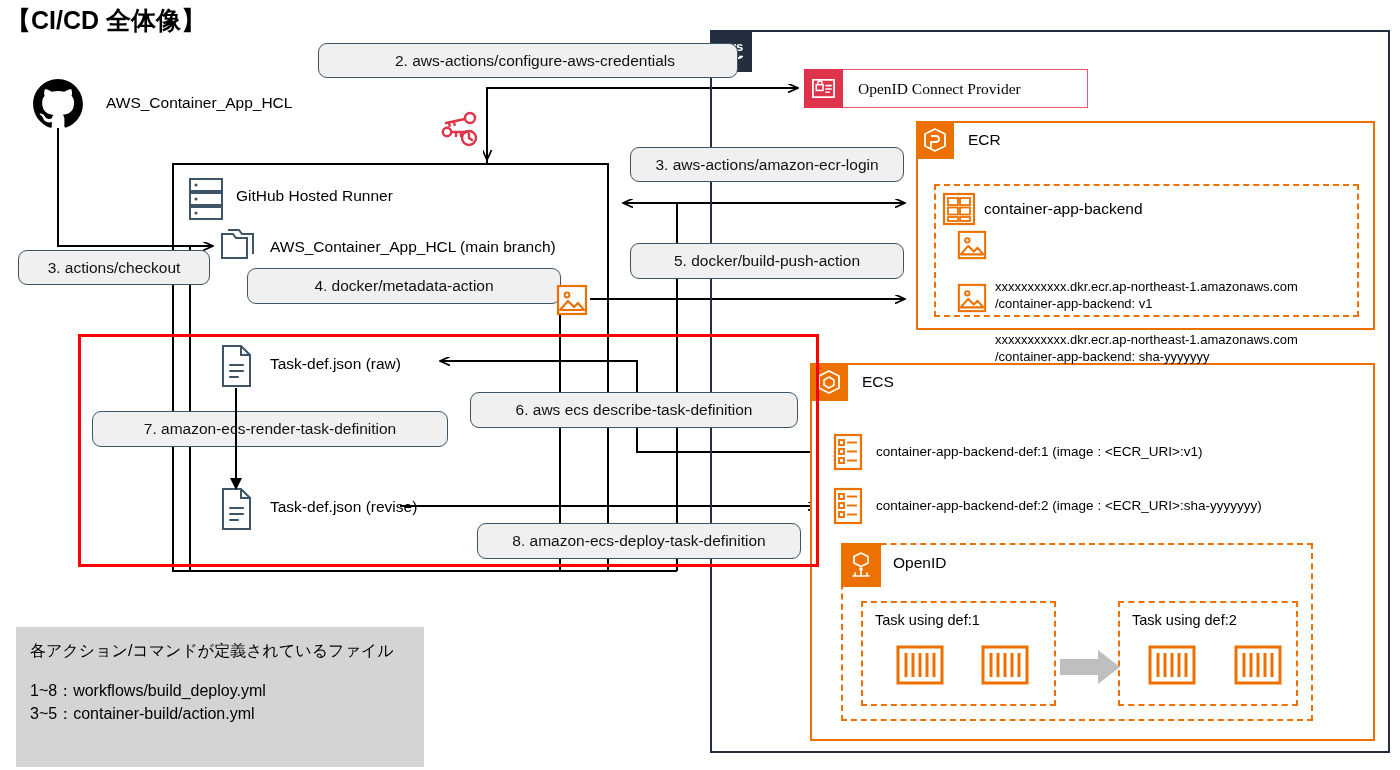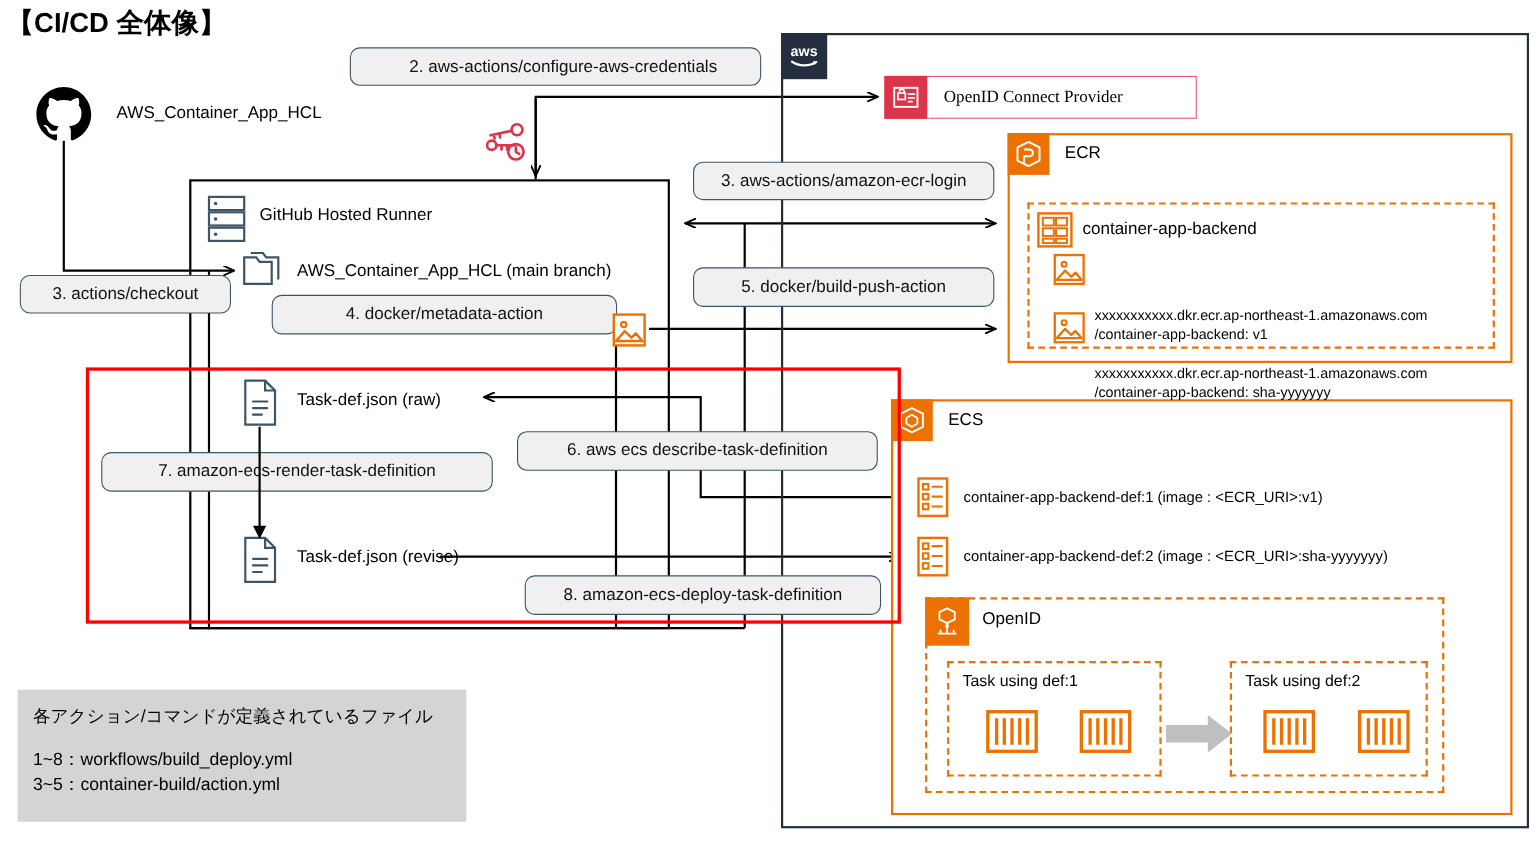--- a/index.html
+++ b/index.html
@@ -130,21 +130,21 @@
     left: 804px; top: 69px;
     width: 39px; height: 39px;
     background: #dd344c;
     display: flex; align-items: center; justify-content: center;
     z-index: 4;
   }
 
   
   #legend-box {
     left: 16px; top: 627px;
-    width: 408px; height: 120px;
+    width: 408px; height: 140px;
     background: #d4d4d4;
     z-index: 5;
     padding: 0;
   }
   #legend-title {
     position: absolute;
     left: 14px; top: 14px;
     font-size: 16px;
     white-space: nowrap;
   }
@@ -303,21 +303,21 @@
         <circle cx="33" cy="30" r="7"></circle>
         <path d="M33,26 L33,30 L36,32"></path>
       </g>
     </svg>
   </div>
 
   <div class="abs" id="red-highlight-box"></div>
 
   <div class="abs step-box" style="left:18px; top:250px; width:192px; height:35px;">3.  actions/checkout</div>
 
-  <div class="abs step-box" style="left:318px; top:43px; width:374px; height:35px;padding-left:24px;">2. aws-actions/configure-aws-credentials</div>
+  <div class="abs step-box" style="left:318px; top:43px; width:420px; height:35px;padding-left:24px;">2. aws-actions/configure-aws-credentials</div>
 
   <div class="abs step-box" style="left:630px; top:147px; width:274px; height:35px;">3. aws-actions/amazon-ecr-login</div>
 
   <div class="abs step-box" style="left:247px; top:268px; width:314px; height:36px;">4. docker/metadata-action</div>
 
   <div class="abs step-box" style="left:630px; top:243px; width:274px; height:36px;">5. docker/build-push-action</div>
 
   <div class="abs step-box" style="left:470px; top:392px; width:328px; height:36px;">6. aws ecs describe-task-definition</div>
 
   <div class="abs step-box" style="left:92px; top:411px; width:356px; height:36px;">7. amazon-ecs-render-task-definition</div>

